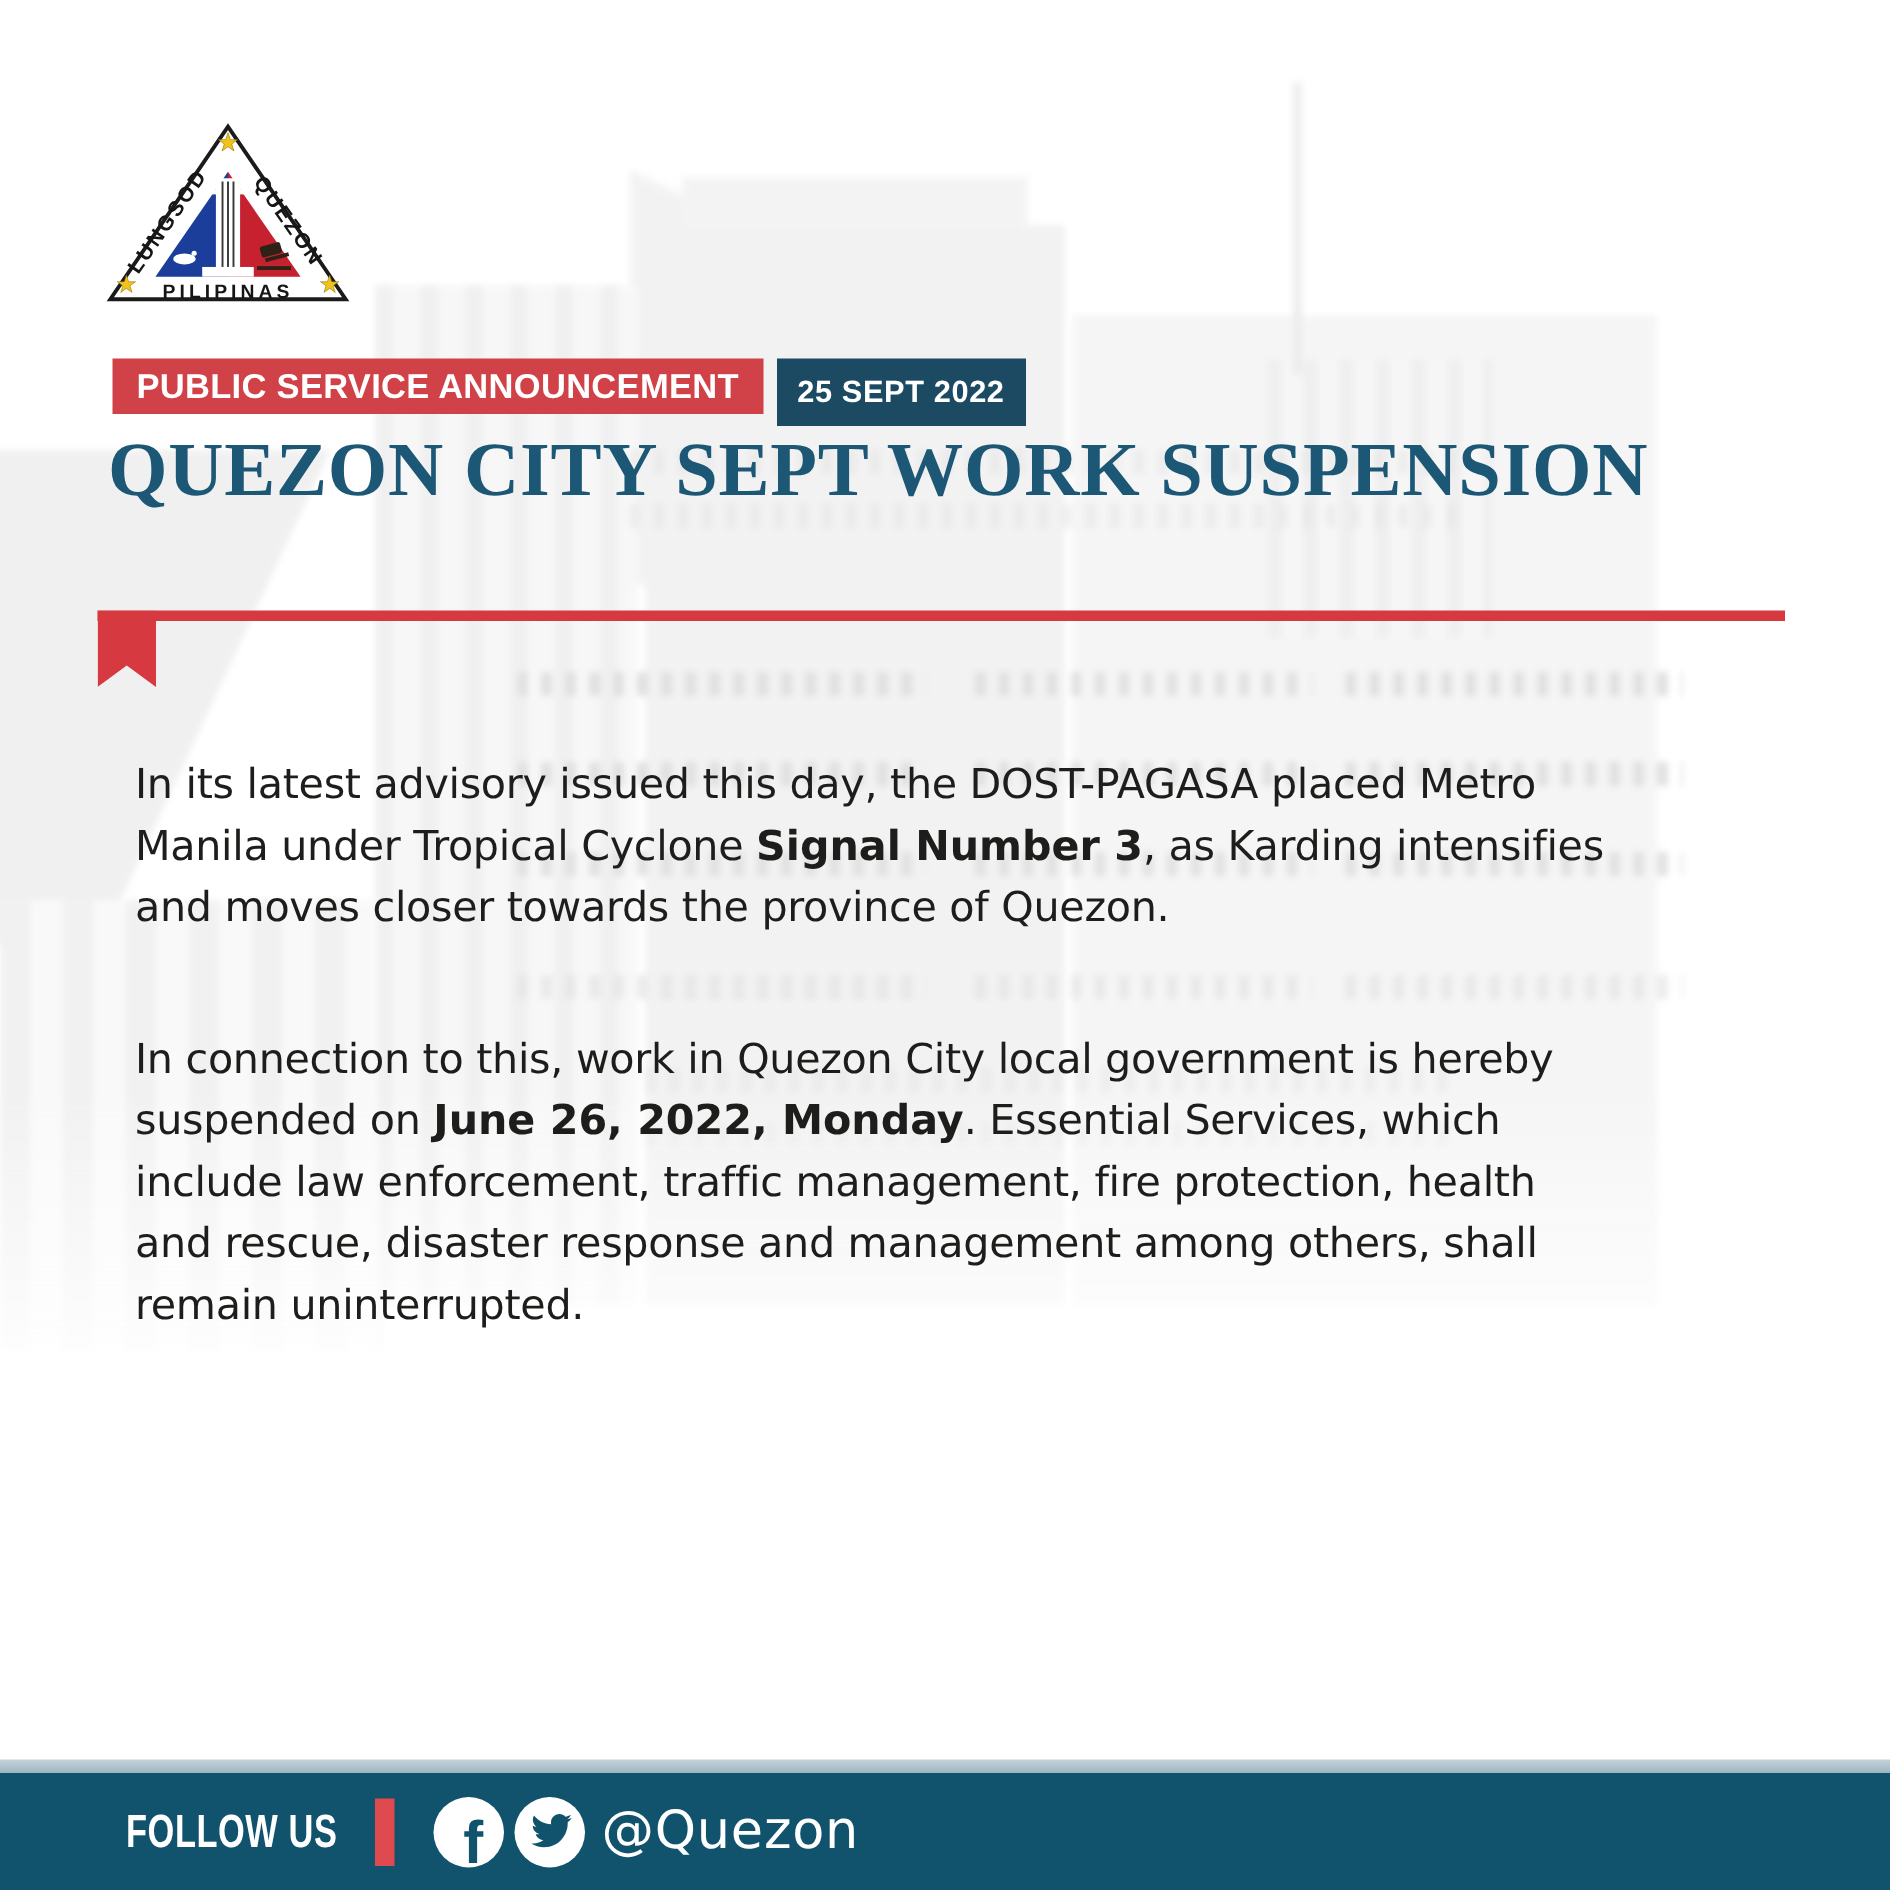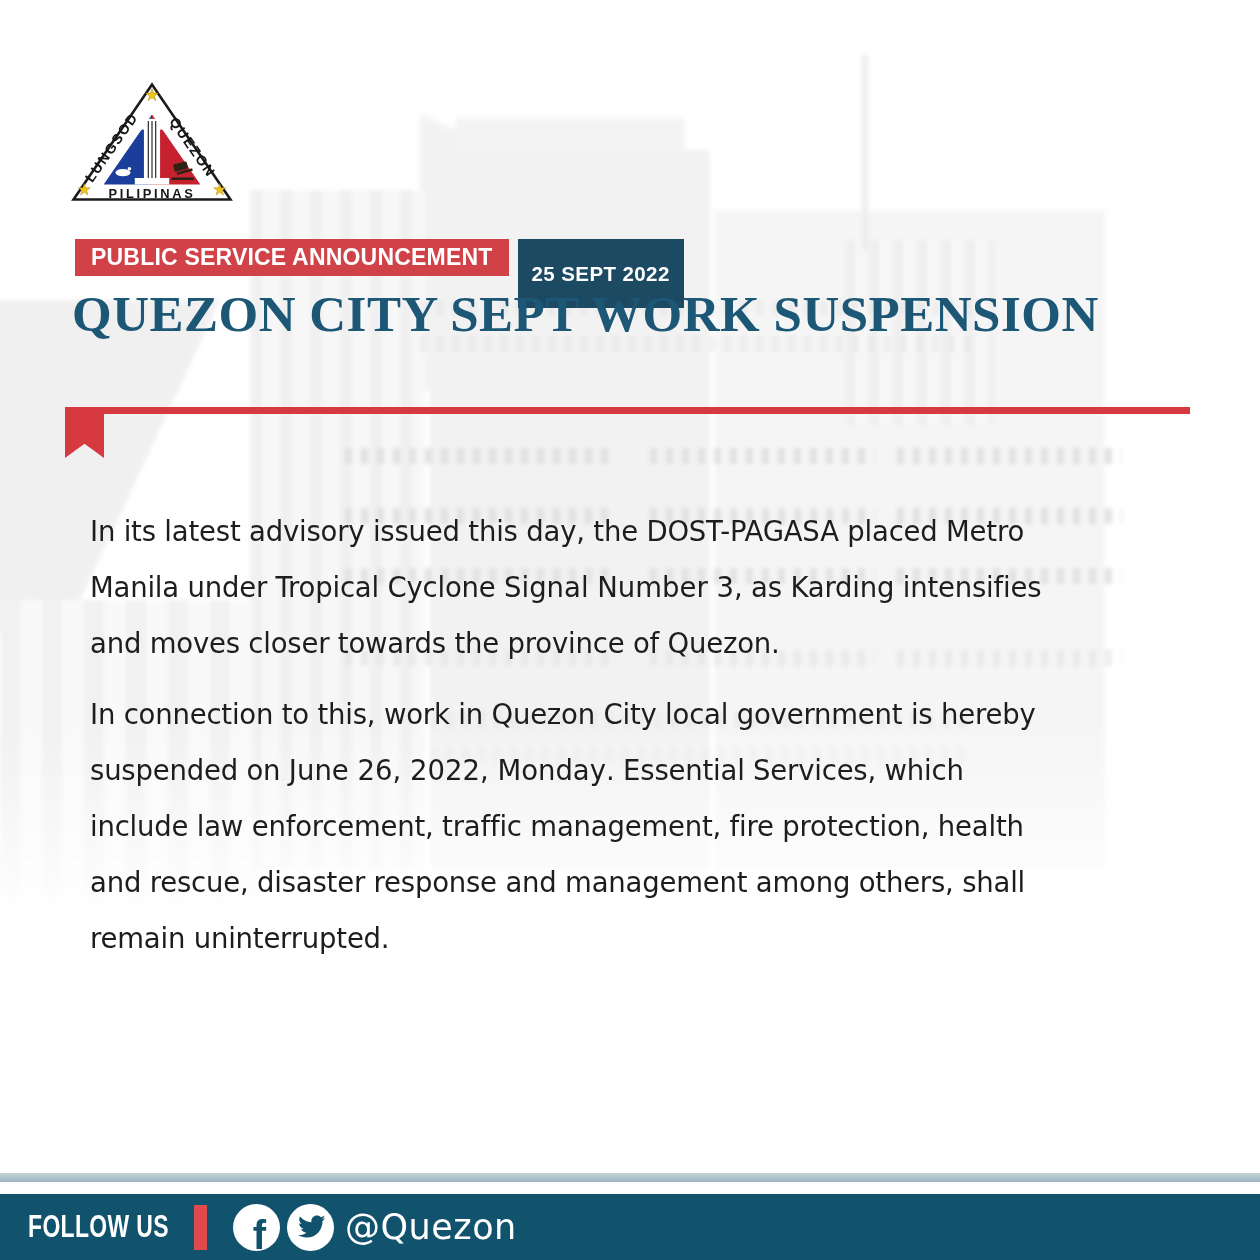--- a/index.html
+++ b/index.html
@@ -28,41 +28,41 @@
   .wm .colon{left:0;top:600px;width:255px;height:300px;
       background:repeating-linear-gradient(90deg,#eeeeee 0 20px,#f8f8f8 20px 42px);}
   .wm .wrow{height:16px;background:repeating-linear-gradient(90deg,#dadada 0 7px,transparent 7px 16px);}
   
   .logo{position:absolute;left:66px;top:78px;width:172px;height:129px;}
   .logo text{font-family:"Liberation Sans",sans-serif;font-weight:bold;fill:#151515;}
   
   .banner{position:absolute;left:75px;top:239px;display:flex;gap:9px;}
   .badge{height:37px;line-height:37px;color:#fff;font-weight:bold;white-space:nowrap;}
   .psa{background:var(--psa-red);font-size:23px;letter-spacing:.2px;padding:0 16px;}
-  .date{background:var(--date-blue);font-size:20.5px;letter-spacing:.4px;padding:16px 14px;}
+  .date{background:var(--date-blue);font-size:20.5px;letter-spacing:.4px;padding:4px 14px;}
   
   .title{position:absolute;left:72px;top:288px;margin:0;
       font-family:"Liberation Serif",serif;font-weight:700;font-size:51px;line-height:53px;
       letter-spacing:.5px;color:var(--title-blue);}
   .title span{display:block;white-space:nowrap;}
   
   .rule{position:absolute;left:65px;top:407px;width:1125px;height:7px;background:var(--rule-red);}
   .ribbon{position:absolute;left:65px;top:407px;width:39px;height:51px;background:var(--rule-red);
       clip-path:polygon(0 0,100% 0,100% 100%,50% 72%,0 100%);}
   
   .para{position:absolute;left:90px;width:1120px;margin:0;
-      font-family:"DejaVu Sans",sans-serif;font-size:27.5px;line-height:56px;
+      font-family:"DejaVu Sans",sans-serif;font-size:27.5px;line-height:41px;
       letter-spacing:-.2px;color:var(--text-dark);white-space:pre-line;}
   .p1{top:503px;} .p2{top:686px;}
-  .para b{font-weight:400;letter-spacing:0;}
+  .para b{font-weight:700;letter-spacing:0;}
   
   .strip{position:absolute;left:0;right:0;bottom:78px;height:9px;
       background:linear-gradient(#c6d3d9,#9db5c0);}
-  .footer{position:absolute;left:0;right:0;bottom:0;height:66px;background:var(--footer-blue);
-      display:flex;align-items:center;padding-left:28px;box-sizing:border-box;}
+  .footer{position:absolute;left:0;right:0;bottom:0;height:78px;background:var(--footer-blue);
+      display:flex;align-items:center;padding-left:84px;box-sizing:border-box;}
   .follow{display:inline-block;width:144px;white-space:nowrap;color:#fff;font-weight:bold;
       font-size:31px;transform:scaleX(.74);transform-origin:left center;letter-spacing:.5px;}
   .fdiv{width:13px;height:45px;background:var(--follow-red);margin-left:22px;}
   .circle{width:47px;height:47px;border-radius:50%;background:#fff;overflow:hidden;
       display:flex;align-items:center;justify-content:center;flex:none;}
   .fb{margin-left:26px;}
   .fb b{font-family:"Liberation Sans",sans-serif;font-weight:bold;font-size:40px;
       color:var(--footer-blue);transform:translate(3px,8px);}
   .tw{margin-left:7px;}
   .tw svg{width:30px;height:30px;fill:var(--footer-blue);}

